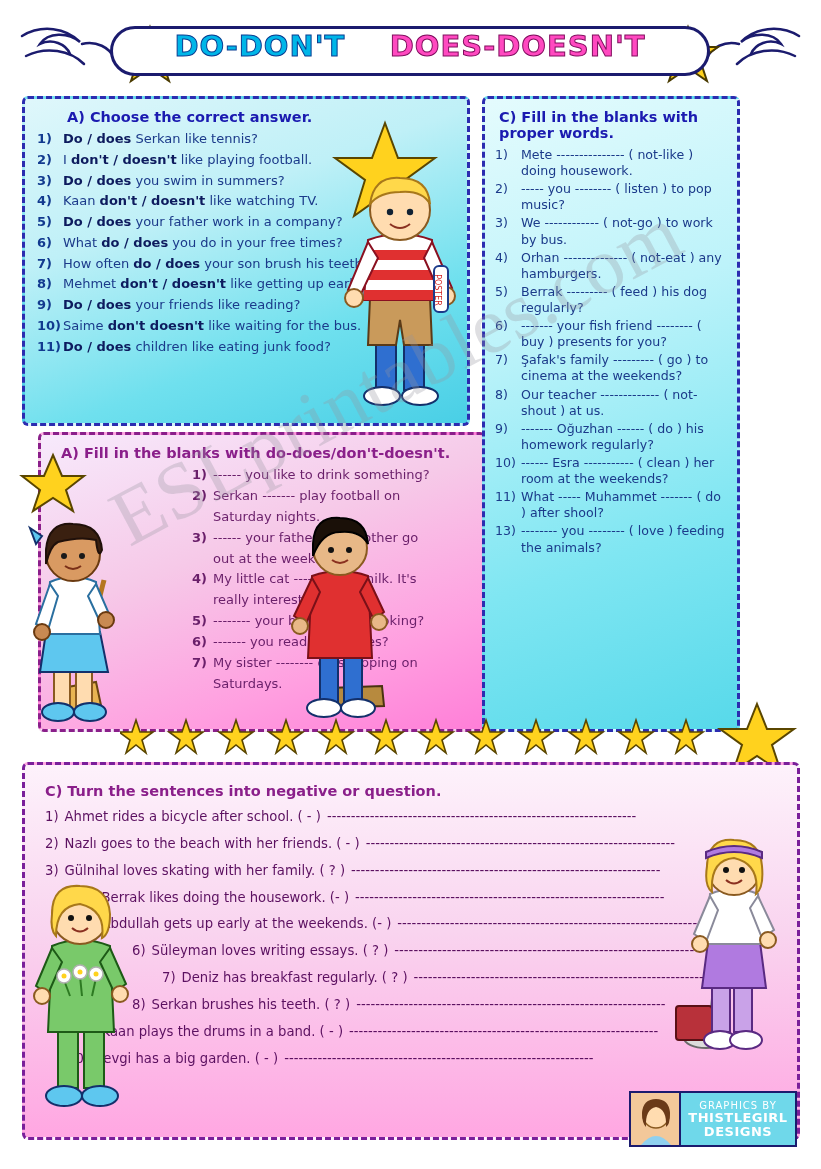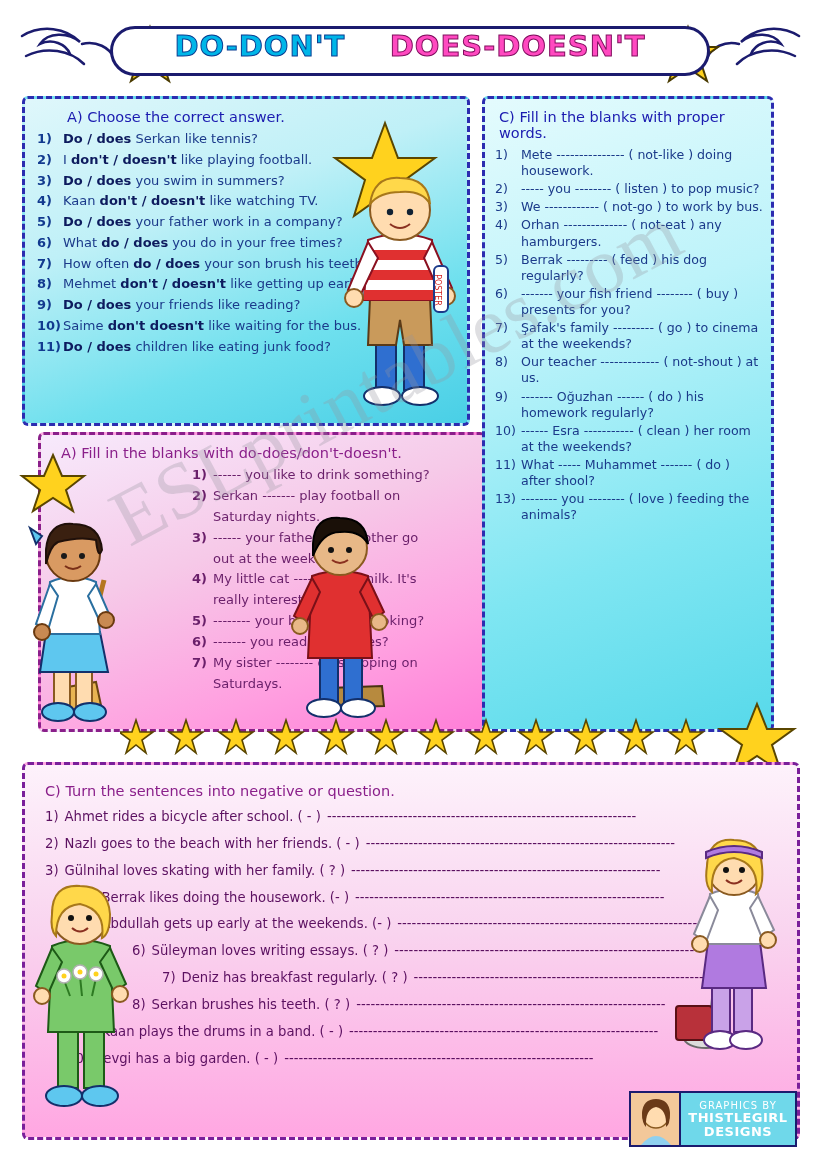--- a/index.html
+++ b/index.html
@@ -36,21 +36,21 @@
   
   .sec-a {
     position: absolute; left: 22px; top: 96px; width: 448px; height: 330px;
     border: 3px dashed #2c2cb0; border-radius: 6px;
     background: linear-gradient(160deg,#dff7fb 0%, #bff0f7 35%, #6fe0ee 70%, #49cfe6 100%);
     padding: 8px 10px 6px 12px;
     overflow: hidden;
   }
   .sec-head {
     font-family: "DejaVu Sans", sans-serif;
-    font-weight: normal; font-size: 14.5px; color: #1b1bb0;
+    font-weight: bold; font-size: 14.5px; color: #1b1bb0;
     margin: 2px 0 6px 30px;
   }
   .sec-a .q {
     display: flex; font-size: 13px; color: #1b3a8a;
     font-family: "DejaVu Sans", sans-serif;
     margin-bottom: 4.5px; line-height: 1.25;
   }
   .sec-a .num { width: 26px; flex: 0 0 26px; font-weight: bold; color: #123a8f; }
   .sec-a .qt { flex: 1; }
   .bold { font-weight: bold; color: #0d1b5e; }
@@ -66,21 +66,21 @@
     display: flex; font-size: 13px; color: #6a1f6a;
     font-family: "DejaVu Sans", sans-serif;
     margin-bottom: 4px; line-height: 1.3;
   }
   .sec-b .num { width: 160px; flex: 0 0 160px; text-align: right; padding-right: 6px; font-weight: bold; }
   .sec-b .qt { flex: 1; }
   .sec-b .cont { margin-left: 160px; font-size: 13px; color: #6a1f6a;
      font-family: "DejaVu Sans", sans-serif; margin-bottom: 4px; line-height:1.3;}
   
   .sec-c {
-    position: absolute; left: 482px; top: 96px; width: 292px; height: 636px;
+    position: absolute; left: 482px; top: 96px; width: 258px; height: 636px;
     border: 3px dashed #2c2cb0; border-radius: 6px;
     background: linear-gradient(160deg,#e4fbfd 0%, #bdf3fa 35%, #7fe6f2 70%, #57d9ea 100%);
     padding: 8px 8px 6px 10px; overflow: hidden;
   }
   .sec-c .sec-head { margin-left: 4px; }
   .sec-c .q {
     display: flex; font-size: 12.6px; color: #1b3a8a;
     font-family: "DejaVu Sans", sans-serif;
     margin-bottom: 2px; line-height: 1.28;
   }

